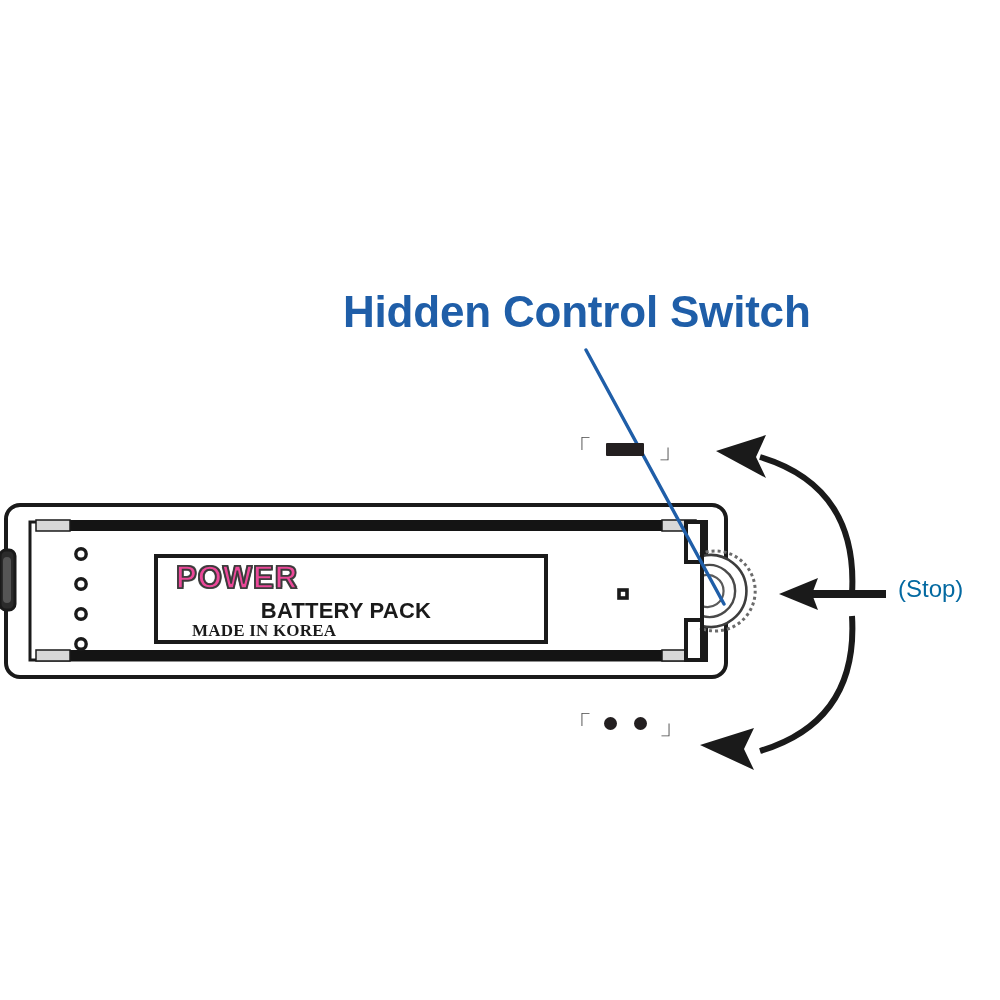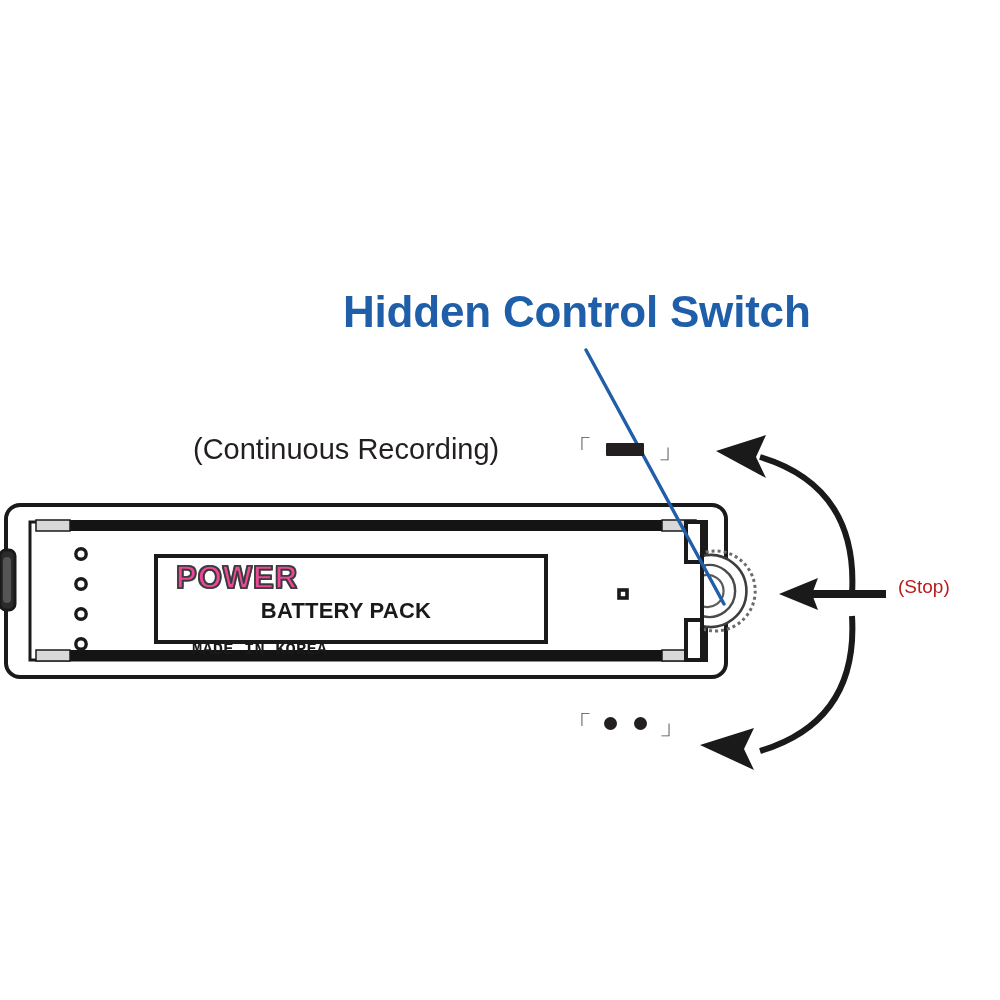--- a/index.html
+++ b/index.html
@@ -52,22 +52,22 @@
   }
   #label-var {
     left: 114px;
     top: 692px;
     font-size: 29px;
     color: #231f20;
   }
   #label-stop {
     left: 898px;
     top: 561px;
-    font-size: 19px;
-    color: #b91c1c;
+    font-size: 24px;
+    color: #0369a1;
   }
   
   .mode-row {
     position: absolute;
     display: flex;
     align-items: center;
     white-space: nowrap;
   }
   .bracket {
     font-size: 26px;
@@ -123,23 +123,23 @@
     margin-top: 7px;
     font-family: "Liberation Sans", sans-serif;
     text-align: center;
   }
   #label-made {
     font-size: 17px;
     font-weight: bold;
     letter-spacing: 0.2px;
     color: #1a1a1a;
     line-height: 1;
-    margin-top: 19px;
+    margin-top: 0;
     margin-left: 16px;
-    font-family: Liberation Mono, monospace;
+    font-family: Liberation Serif, serif;
   }
 </style>
 </head>
 <body>
 
 <div id="stage">
 
   <svg id="diagram-svg" viewBox="0 0 1000 1000">
 
     <g>
@@ -202,21 +202,20 @@
       <path d="M 700 729 L 754 712 L 744 733 L 754 754 Z" fill="#1a1a1a"></path>
 
       <line x1="886" y1="578" x2="808" y2="578" stroke="#1a1a1a" stroke-width="8"></line>
       <path d="M 779 578 L 818 562 L 812 578 L 818 594 Z" fill="#1a1a1a"></path>
     </g>
 
   </svg>
 
   <div class="txt" id="callout-title">Hidden Control Switch</div>
 
-  <div class="txt" id="label-continuous">(Continuous Recording)</div>
 
   <div class="mode-row" id="mode-cont-row">
     <span class="bracket">「</span>
     <span class="dash-mark"></span>
     <span class="bracket">」</span>
   </div>
 
 
   <div class="mode-row" id="mode-var-row">
     <span class="bracket">「</span>

